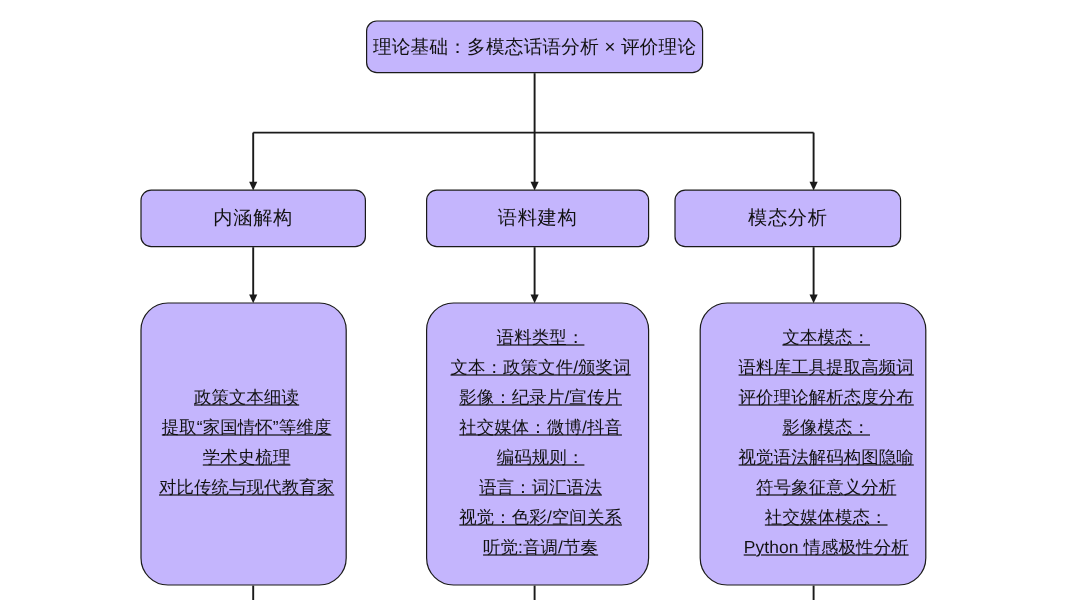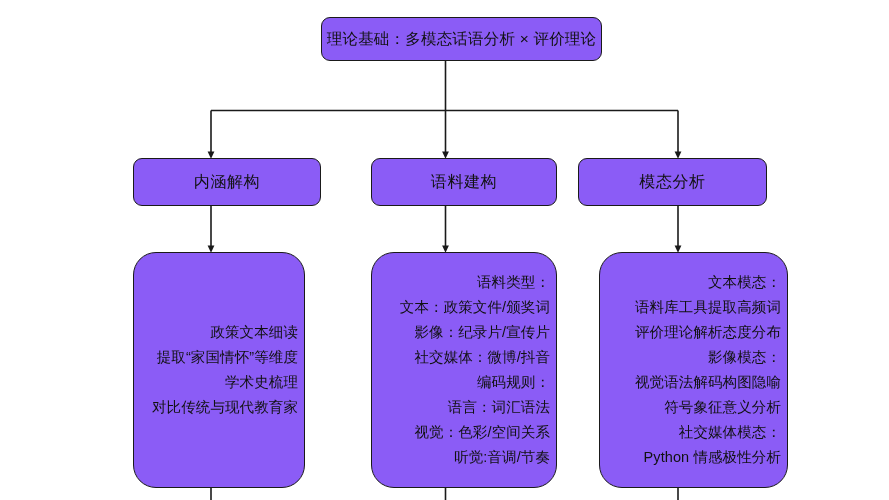--- a/index.html
+++ b/index.html
@@ -26,24 +26,23 @@
     position: absolute;
     left: 0;
     top: 0;
     width: 889px;
     height: 500px;
     pointer-events: none;
   }
   .node {
     position: absolute;
     box-sizing: border-box;
-    background: #8b5cf6;
+    background: #c4b5fd;
     border: 1.6px solid #1a1a1a;
     display: flex;
-    margin-left: 16px;
   }
   .node-root {
     left: 305px;
     top: 17px;
     width: 281px;
     height: 44px;
     border-radius: 9px;
     align-items: center;
     justify-content: center;
   }
@@ -82,22 +81,23 @@
   .detail-lines {
     padding-left: 11px;
     padding-right: 6px;
     width: 100%;
     box-sizing: border-box;
   }
   .detail-line {
     font-size: 14.5px;
     line-height: 25px;
     white-space: nowrap;
-    text-align: right;
+    text-align: center;
     letter-spacing: 0.1px;
+    text-decoration: underline;
   }
 </style>
 </head>
 <body>
 
 <div id="diagram-root">
 
   <svg class="edge-layer" width="889" height="500" viewBox="0 0 889 500">
     <defs>
       <marker id="arrowhead" markerWidth="9" markerHeight="9" refX="4.2" refY="4.3" orient="auto" markerUnits="userSpaceOnUse">

